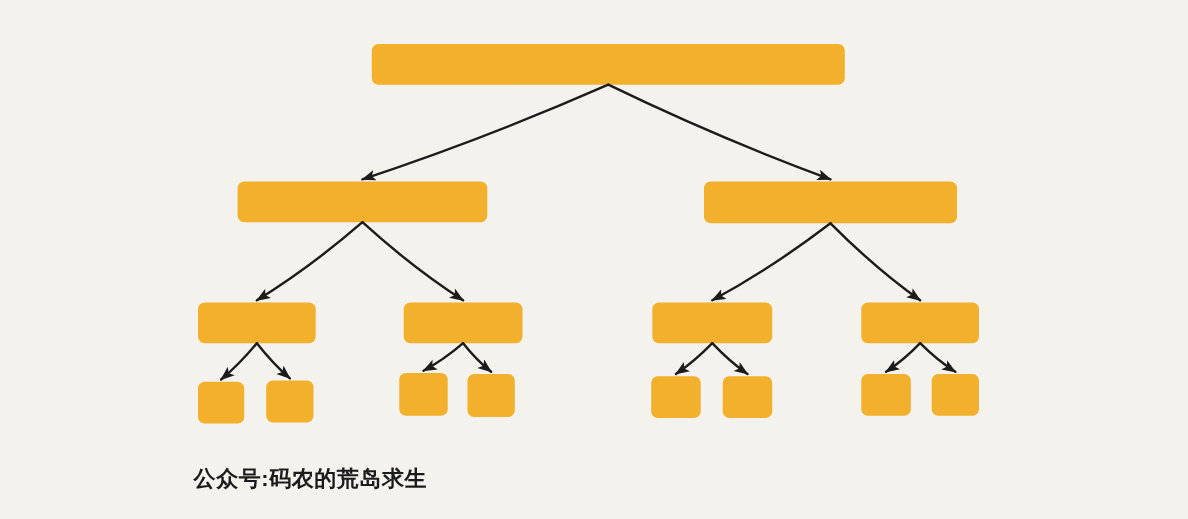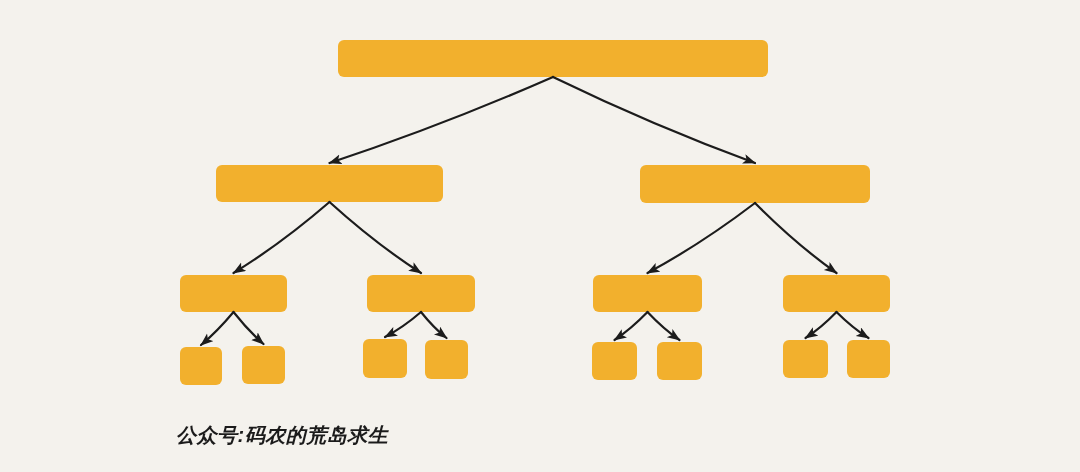--- a/index.html
+++ b/index.html
@@ -7,21 +7,20 @@
     padding: 0;
     width: 1080px;
     height: 472px;
     overflow: hidden;
     font-family: "Liberation Sans", "DejaVu Sans", sans-serif;
   }
   .canvas {
     position: relative;
     width: 933px;
     height: 472px;
-    font-style: italic;
   }
   .tree-svg {
     position: absolute;
     left: 0;
     top: 0;
     display: block;
   }
   .caption {
     position: absolute;
     left: 176px;

